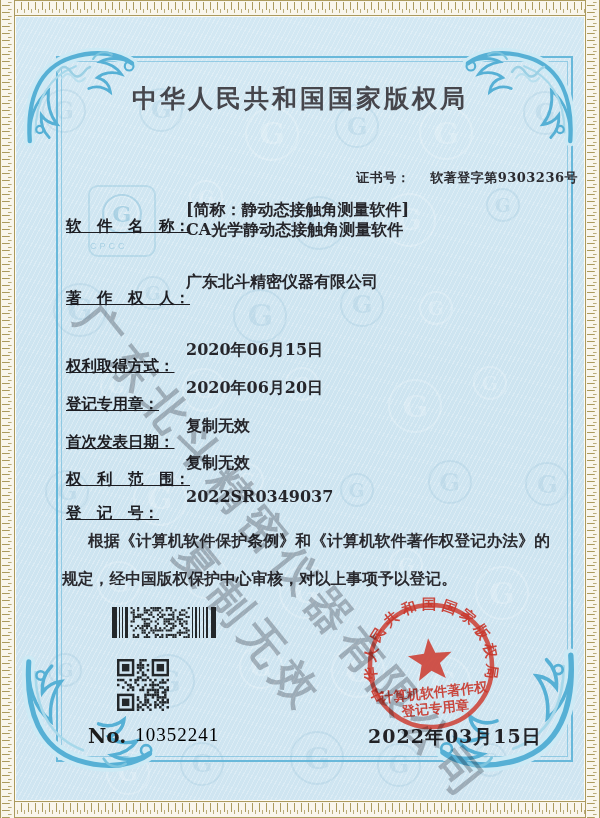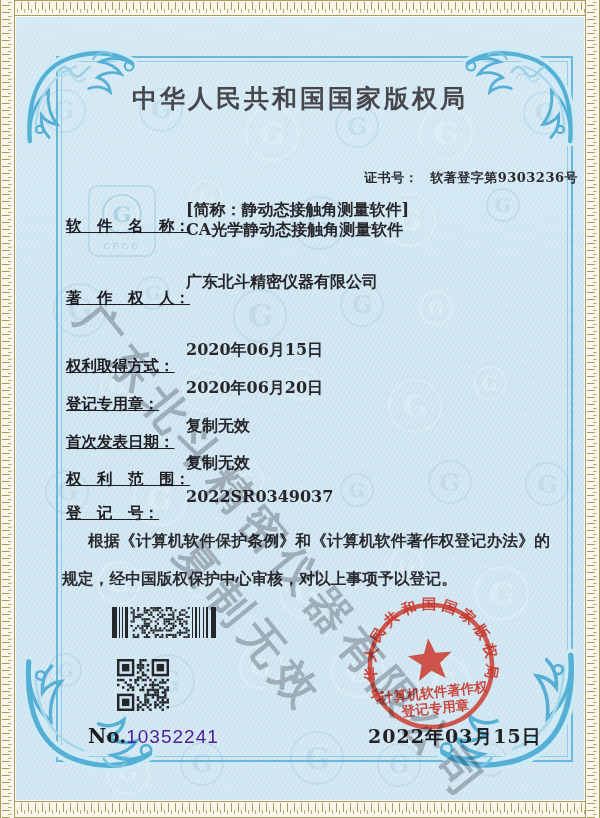--- a/index.html
+++ b/index.html
@@ -52,21 +52,21 @@
     box-sizing:border-box;
   }
   .emblem .ring{
     position:absolute;left:12px;top:7px;width:40px;height:40px;border-radius:50%;
     border:2.5px solid rgba(125,185,212,.8);box-sizing:border-box;
     display:flex;align-items:center;justify-content:center;
     color:rgba(125,185,212,.9);font-size:22px;font-weight:bold;
     font-family:"DejaVu Serif",serif;
   }
   .emblem .cap{
-    position:absolute;left:0;right:0;bottom:4px;text-align:center;
+    position:absolute;left:0;right:0;bottom:4px;
     font-size:9px;letter-spacing:3px;color:rgba(125,185,212,.9);
     font-family:"Liberation Sans",sans-serif;
   }
   
   .frame{
     position:absolute;left:56px;top:56px;width:517px;height:706px;
     border:2px solid rgba(92,179,215,.9);box-sizing:border-box;pointer-events:none;
   }
   .frame::before{
     content:"";position:absolute;inset:3px;border:1px solid rgba(92,179,215,.55);
@@ -79,43 +79,43 @@
     font-size:25px;font-weight:bold;letter-spacing:3px;color:#46464c;
   }
   .t2{
     position:absolute;left:0;top:121px;width:600px;text-align:center;
     font-size:31px;font-weight:bold;letter-spacing:2px;color:#3a3a40;
   }
   .certno{
     position:absolute;top:169px;right:60px;
     font-size:13px;font-weight:bold;color:#2b2b30;letter-spacing:.5px;
   }
-  .certno .lbl{margin-right:12px;}
+  .certno .lbl{margin-right:20px;}
   .row{position:absolute;left:66px;}
   .row .flabel{
     position:absolute;left:0;top:16px;white-space:nowrap;
     font-family:"Liberation Sans",sans-serif;
     font-size:15.5px;font-weight:bold;color:#1d1d22;text-decoration:underline;
   }
   .row .fval{
     position:absolute;left:120px;top:0;white-space:nowrap;
     font-size:16px;font-weight:bold;color:#26262b;line-height:19.5px;
   }
   .statement{
     position:absolute;left:62px;top:522px;width:488px;
     font-size:15.8px;font-weight:600;color:#2a2a2f;
     line-height:38px;text-indent:26px;text-align:justify;
   }
   .serial{
-    position:absolute;left:88px;top:724px;display:flex;align-items:flex-end;
+    position:absolute;left:88px;top:724px;display:flex;align-items:flex-start;gap:9px;
   }
   .serial .no{font-size:20px;font-weight:bold;color:#1c1c1c;}
   .serial .num{
-    font-family:Liberation Sans, sans-serif;
-    font-size:19px;color:#4c1d95;letter-spacing:1px;
+    font-family:Liberation Serif, serif;
+    font-size:19px;color:#000000;letter-spacing:1px;
   }
   .issue-date{
     position:absolute;left:368px;top:724px;
     font-size:19px;font-weight:bold;color:#222226;letter-spacing:1px;text-align:center;
   }
   
   .wm{
     position:absolute;white-space:nowrap;pointer-events:none;
     font-size:44px;font-weight:bold;letter-spacing:8px;
     color:rgba(98,98,106,.40);mix-blend-mode:multiply;

